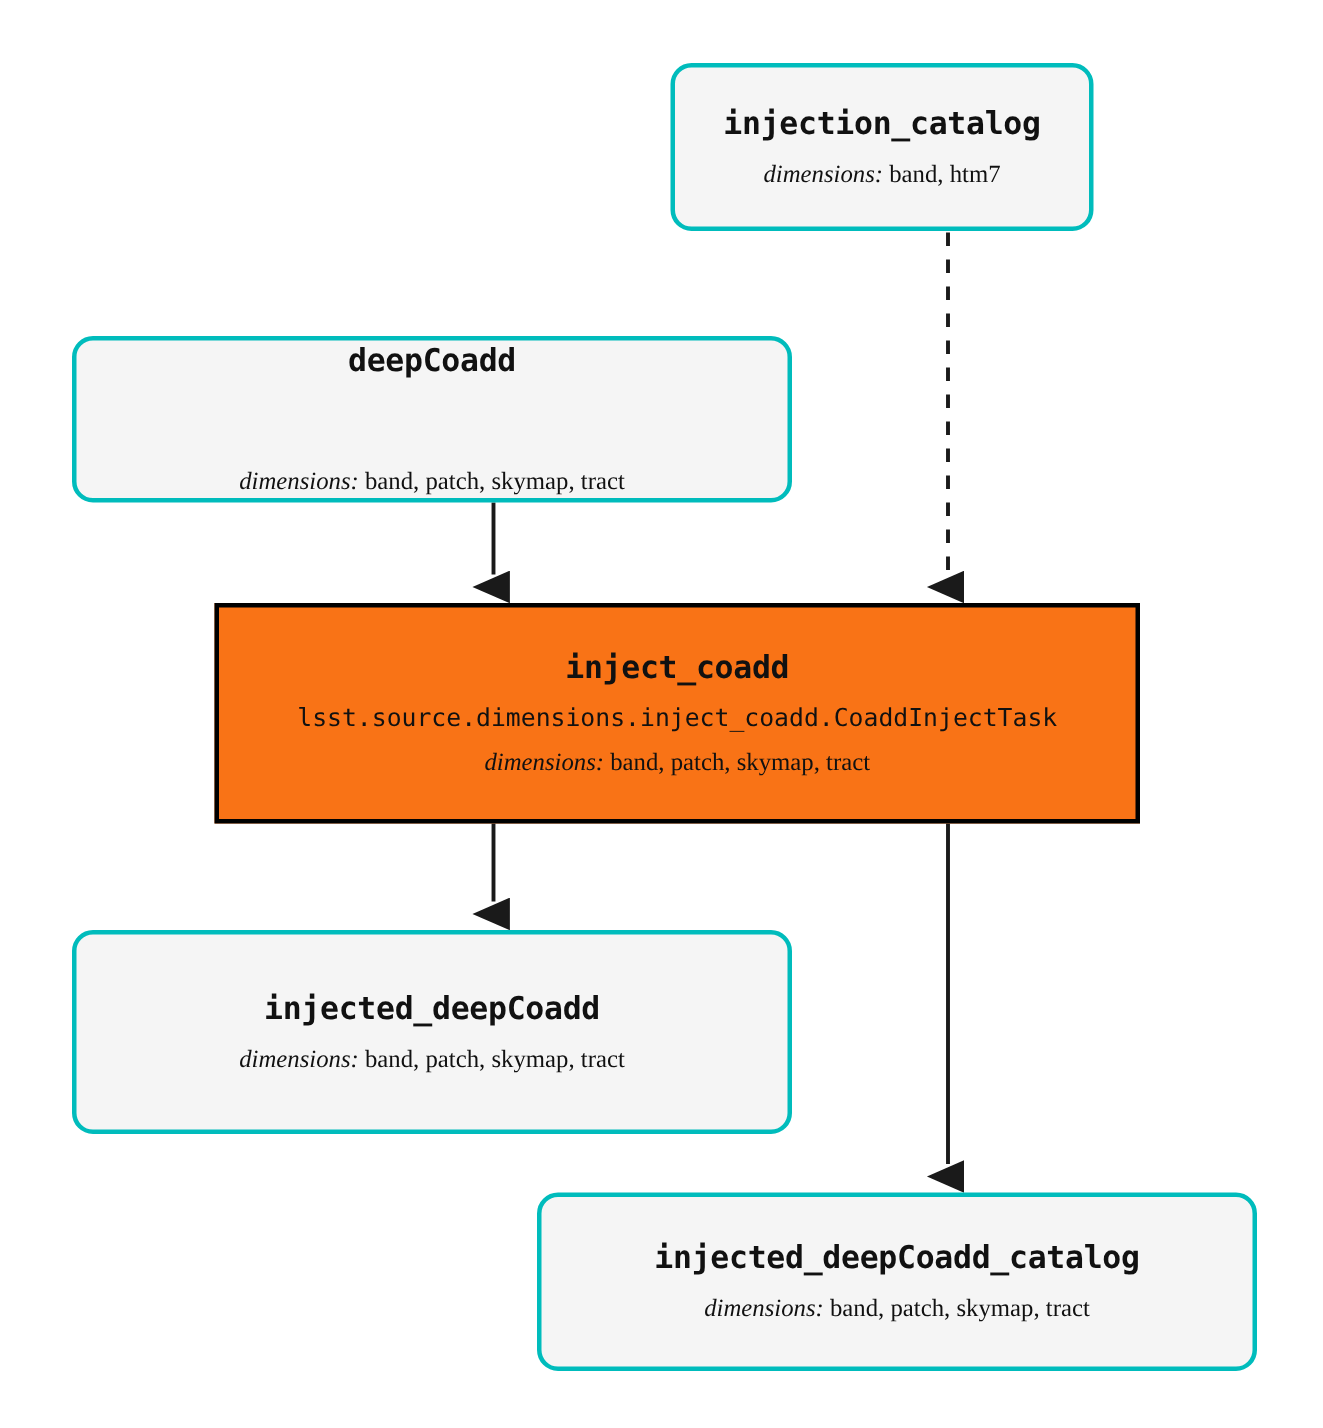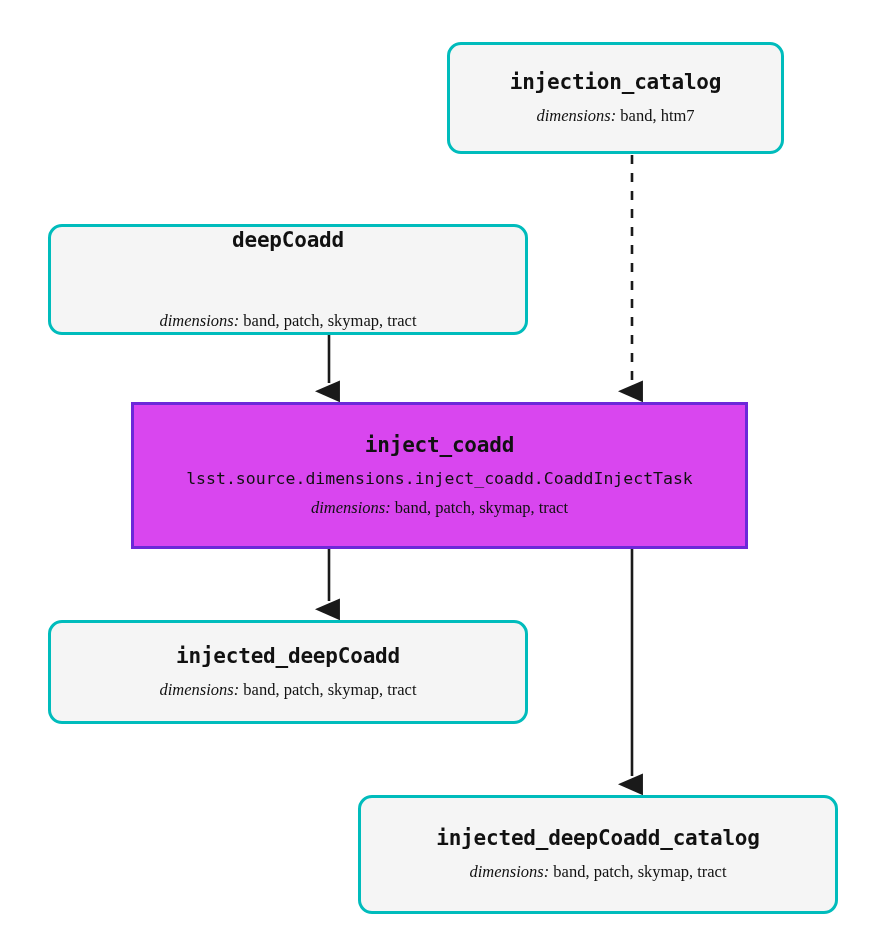--- a/index.html
+++ b/index.html
@@ -33,23 +33,24 @@
     flex-direction: column;
     align-items: center;
     justify-content: center;
     text-align: center;
     background: #f5f5f5;
     border: 3px solid #00bcbc;
     border-radius: 14px;
     z-index: 2;
   }
   .node.task {
-    background: #d946ef;
-    border: 3px solid #6d28d9;
+    background: #f97316;
+    border: 3px solid #000000;
     border-radius: 0;
+    margin-left: 12px;
   }
   .node-title {
     font-family: "DejaVu Sans Mono", monospace;
     font-weight: bold;
     font-size: 21px;
     color: #111111;
     line-height: 1.25;
     letter-spacing: -0.2px;
     white-space: nowrap;
   }
@@ -98,21 +99,21 @@
 
     <line x1="632" y1="155" x2="632" y2="383" stroke="#1a1a1a" stroke-width="2.6" stroke-dasharray="9,9" marker-end="url(#arrowhead)"></line>
 
     <line x1="329" y1="335" x2="329" y2="383" stroke="#1a1a1a" stroke-width="2.6" marker-end="url(#arrowhead)"></line>
 
     <line x1="329" y1="549" x2="329" y2="601" stroke="#1a1a1a" stroke-width="2.6" marker-end="url(#arrowhead)"></line>
 
     <line x1="632" y1="549" x2="632" y2="776" stroke="#1a1a1a" stroke-width="2.6" marker-end="url(#arrowhead)"></line>
   </svg>
 
-  <div class="node dataset" style="left:447px; top:42px; width:337px; height:112px;">
+  <div class="node dataset" style="left:447px; top:42px; width:282px; height:112px;">
     <div class="node-title">injection_catalog</div>
     <div class="node-dims">
       <span class="dims-label">dimensions:</span>
       <span class="dims-values">band, htm7</span>
     </div>
   </div>
 
   <div class="node dataset" style="left:48px; top:224px; width:480px; height:111px;justify-content:space-between;">
     <div class="node-title">deepCoadd</div>
     <div class="node-dims">
@@ -123,21 +124,21 @@
 
   <div class="node task" style="left:131px; top:402px; width:617px; height:147px;">
     <div class="node-title">inject_coadd</div>
     <div class="node-class">lsst.source.dimensions.inject_coadd.CoaddInjectTask</div>
     <div class="node-dims">
       <span class="dims-label">dimensions:</span>
       <span class="dims-values">band, patch, skymap, tract</span>
     </div>
   </div>
 
-  <div class="node dataset" style="left:48px; top:620px; width:480px; height:104px;">
+  <div class="node dataset" style="left:48px; top:620px; width:480px; height:136px;">
     <div class="node-title">injected_deepCoadd</div>
     <div class="node-dims">
       <span class="dims-label">dimensions:</span>
       <span class="dims-values">band, patch, skymap, tract</span>
     </div>
   </div>
 
   <div class="node dataset" style="left:358px; top:795px; width:480px; height:119px;">
     <div class="node-title">injected_deepCoadd_catalog</div>
     <div class="node-dims">

